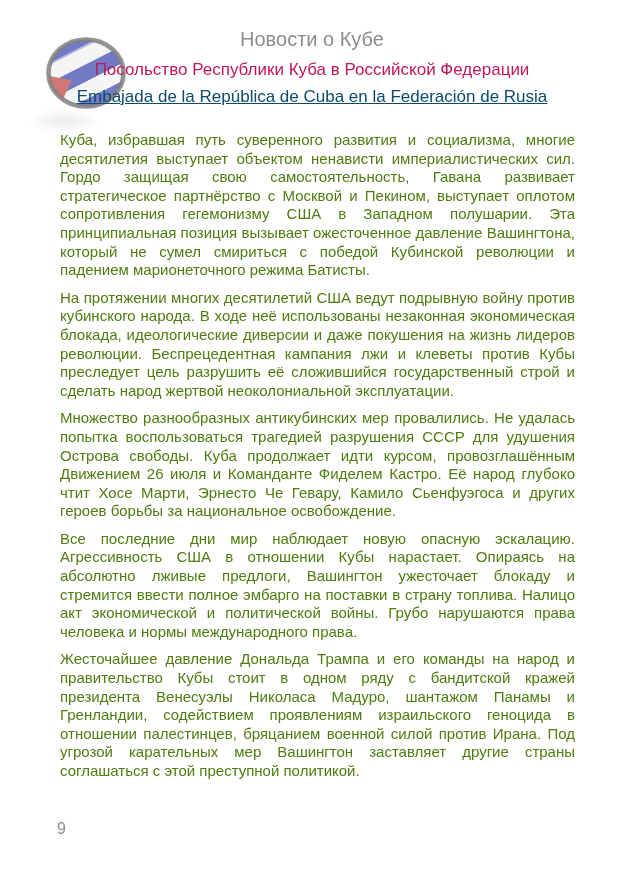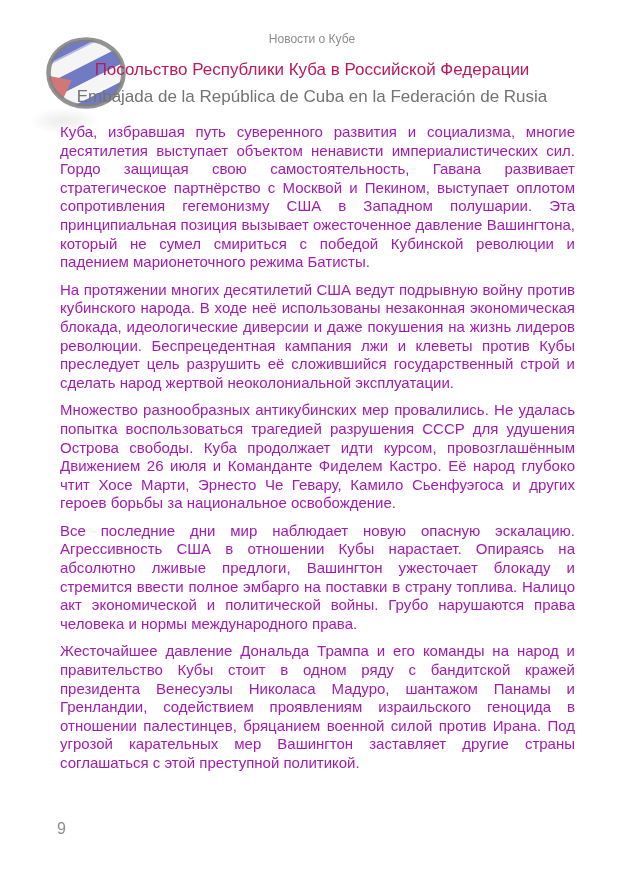--- a/index.html
+++ b/index.html
@@ -13,32 +13,32 @@
   }
 
   
   .header { position: relative; padding-top: 31px; text-align: center; z-index: 1; }
   .logo-wrap { position: absolute; left: 44px; top: 36px; z-index: 0; }
   .logo-shadow {
     position: absolute; left: 28px; top: 108px;
     width: 72px; height: 26px; z-index: 0;
     background: radial-gradient(closest-side, rgba(0,0,0,0.08), rgba(0,0,0,0.0));
   }
-  .h-title { font-size: 12px; line-height: 17px; color: #8d8d8d; }
+  .h-title { font-size: 20px; line-height: 17px; color: #8d8d8d; }
   .h-ru    { font-size: 17px; line-height: 20px; color: #be185d; margin-top: 12px; }
-  .h-es    { font-size: 17px; line-height: 20px; color: #737373; margin-top: 7px; }
+  .h-es    { font-size: 17px; line-height: 20px; color: #0c4a6e; margin-top: 7px; text-decoration: underline; }
 
   
   .bodytext {
     position: relative; z-index: 1;
-    margin: 16px 49px 0 60px;
+    margin: 24px 49px 0 60px;
     text-align: justify;
     font-size: 15px;
     line-height: 18.6px;
-    color: #a21caf;
+    color: #4d7c0f;
   }
   .bodytext p { margin: 0 0 9px 0; }
 
   
   .page-num {
     position: absolute; left: 57px; top: 820px;
     font-size: 16px; color: #8d8d8d; z-index: 1;
   }
 </style>
 </head>

